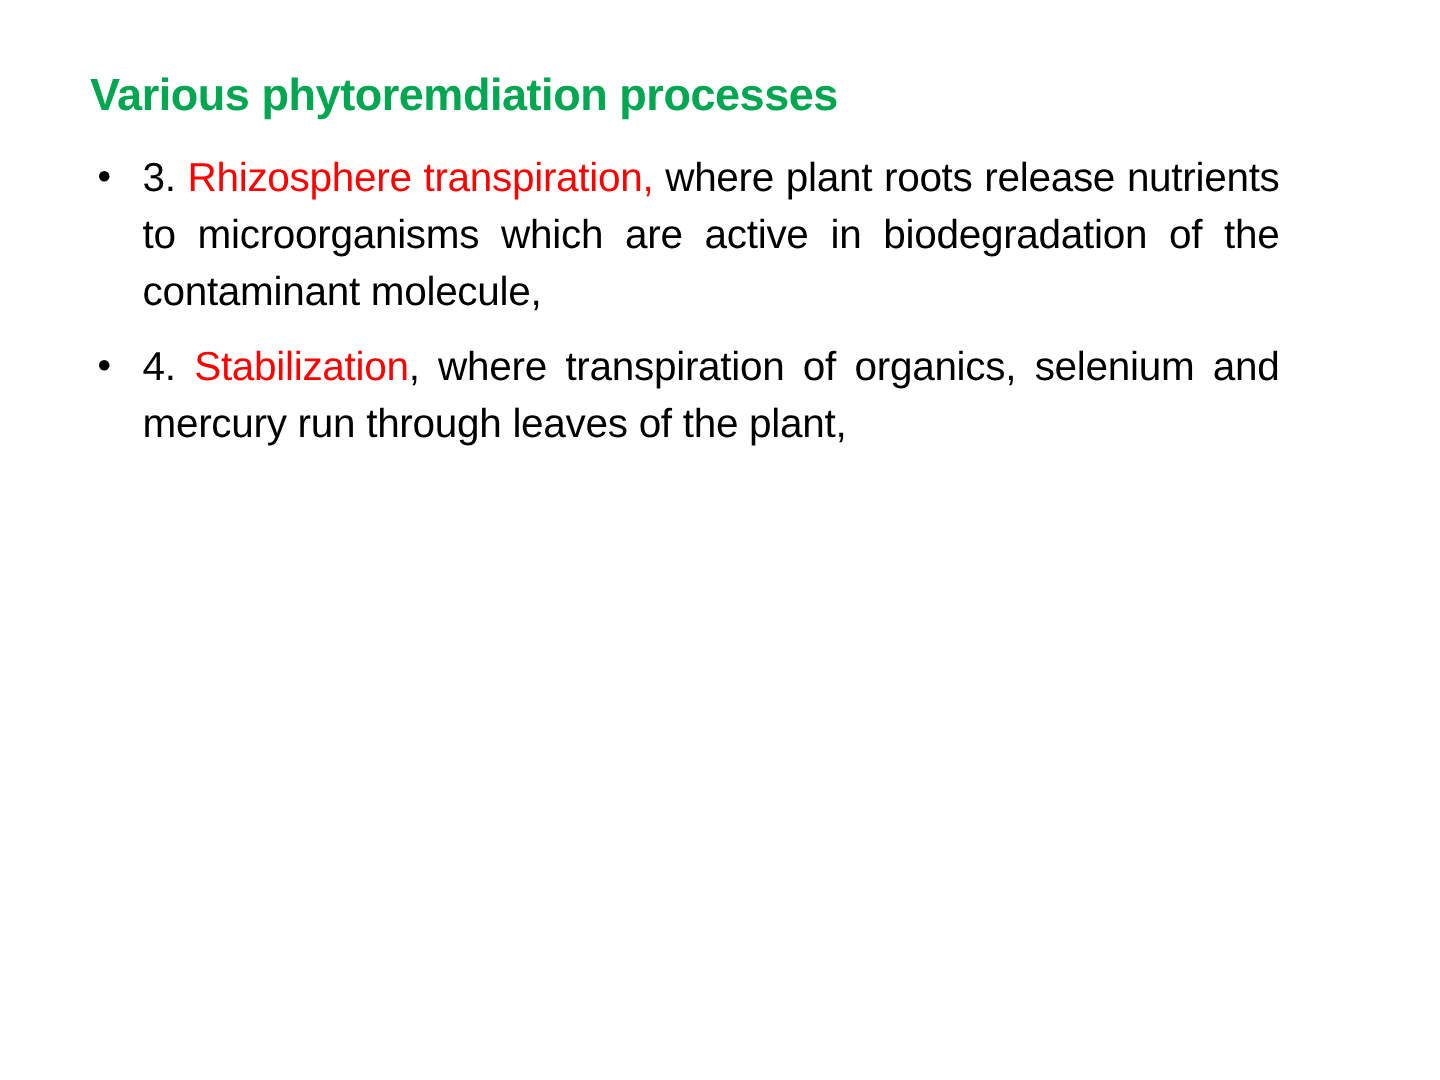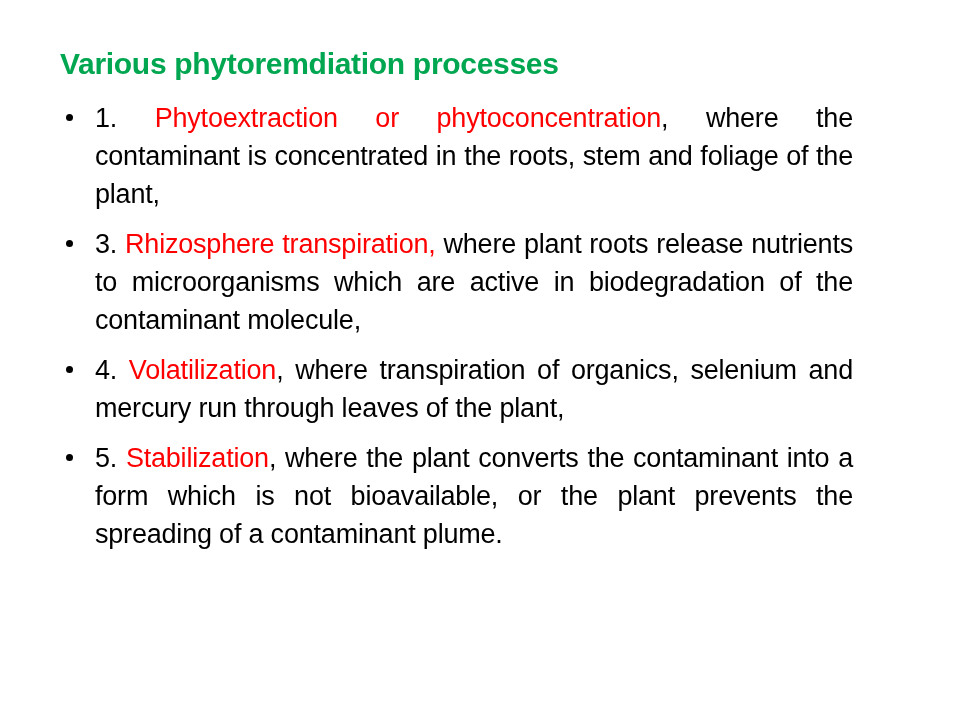--- a/index.html
+++ b/index.html
@@ -47,35 +47,27 @@
   .hl { color: var(--color-highlight, #FF0000); }
 </style>
 </head>
 <body>
 
 <div class="slide">
   <div class="content">
 
     <h1 class="slide-title">Various phytoremdiation processes</h1>
 
-    <div class="bullet">
-      <span class="dot"></span>
-      <p class="bullet-text"><span>1. </span><span class="hl">Phytoextraction or phytoconcentration</span><span>, where the contaminant is concentrated in the roots, stem and foliage of the plant,</span></p>
-    </div>
 
 
     <div class="bullet">
       <span class="dot"></span>
       <p class="bullet-text"><span>3. </span><span class="hl">Rhizosphere transpiration,</span><span> where plant roots release nutrients to microorganisms which are active in biodegradation of the contaminant molecule,</span></p>
     </div>
 
     <div class="bullet">
       <span class="dot"></span>
-      <p class="bullet-text"><span>4. </span><span class="hl">Volatilization</span><span>, where transpiration of organics, selenium and mercury run through leaves of the plant,</span></p>
+      <p class="bullet-text"><span>4. </span><span class="hl">Stabilization</span><span>, where transpiration of organics, selenium and mercury run through leaves of the plant,</span></p>
     </div>
 
-    <div class="bullet">
-      <span class="dot"></span>
-      <p class="bullet-text"><span>5. </span><span class="hl">Stabilization</span><span>, where the plant converts the contaminant into a form which is not bioavailable, or the plant prevents the spreading of a contaminant plume.</span></p>
-    </div>
 
   </div>
 </div>
 
 </body></html>

